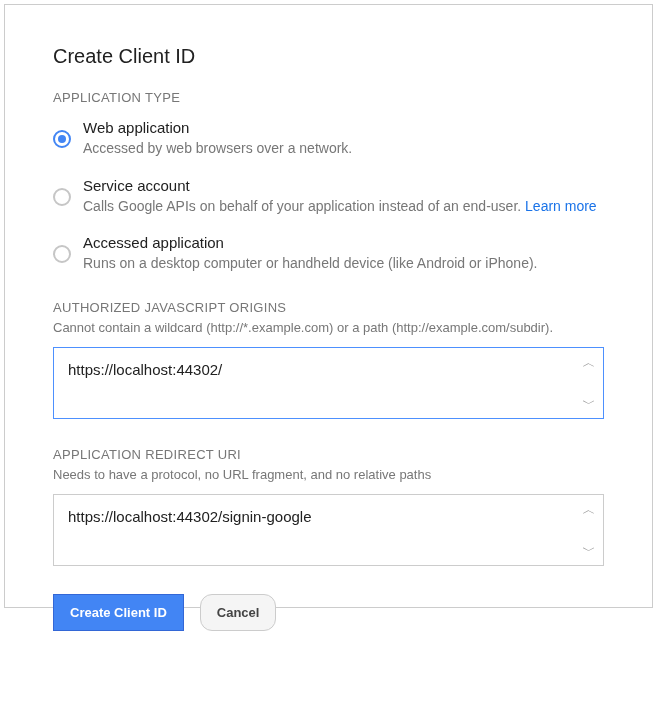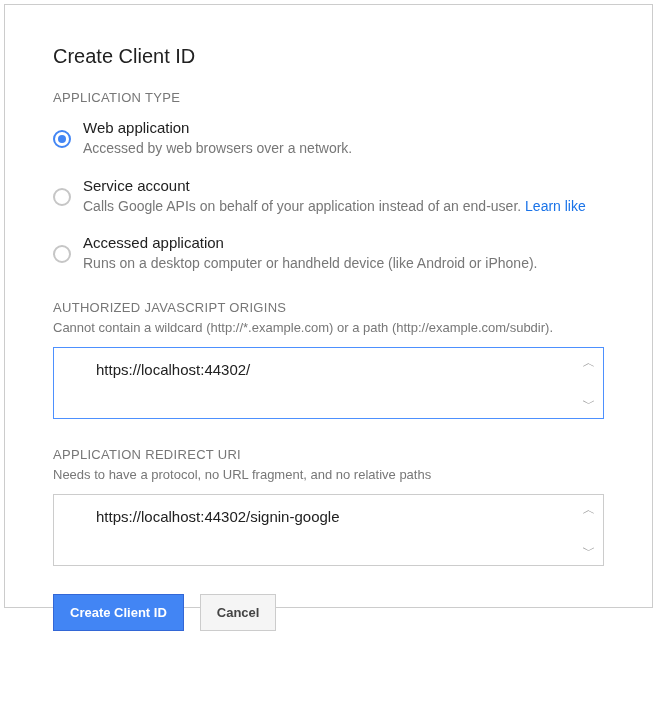--- a/index.html
+++ b/index.html
@@ -89,21 +89,20 @@
       font-size: 14px;
       text-decoration: none;
       display: inline-block;
     }
     .textarea-wrap {
       position: relative;
       border: 1px solid #ccc;
       width: 100%;
       margin-bottom: 28px;
       background: #fff;
-      padding-left: 28px;
     }
     .textarea-wrap.focused {
       border-color: #4d90fe;
     }
     .textarea-input {
       width: calc(100% - 28px);
       border: none;
       outline: none;
       font-family: Arial, Helvetica, sans-serif;
       font-size: 15px;
@@ -147,20 +146,21 @@
     }
     .btn-primary {
       background: #4285f4;
       color: #fff;
       border-color: #3367d6;
     }
     .btn-secondary {
       background: #f5f5f5;
       color: #444;
       border-color: #ccc;
+      border-radius: 12px;
     }
   </style>
 </head>
 <body>
 
 <div class="panel">
   <h1 class="title">Create Client ID</h1>
 
   <div class="section-label">APPLICATION TYPE</div>
 
@@ -173,21 +173,21 @@
         <div class="radio-desc">Accessed by web browsers over a network.</div>
       </div>
     </div>
 
     <div class="radio-item">
       <div class="radio-circle"></div>
       <div class="radio-content">
         <div class="radio-label">Service account</div>
         <div class="radio-desc">
           <span>Calls Google APIs on behalf of your application instead of an end-user.</span>
-          <a href="#" class="learn-more">Learn like</a>
+          <a href="#" class="learn-more">Learn more</a>
         </div>
       </div>
     </div>
 
     <div class="radio-item">
       <div class="radio-circle"></div>
       <div class="radio-content">
         <div class="radio-label">Accessed application</div>
         <div class="radio-desc">Runs on a desktop computer or handheld device (like Android or iPhone).</div>
       </div>

